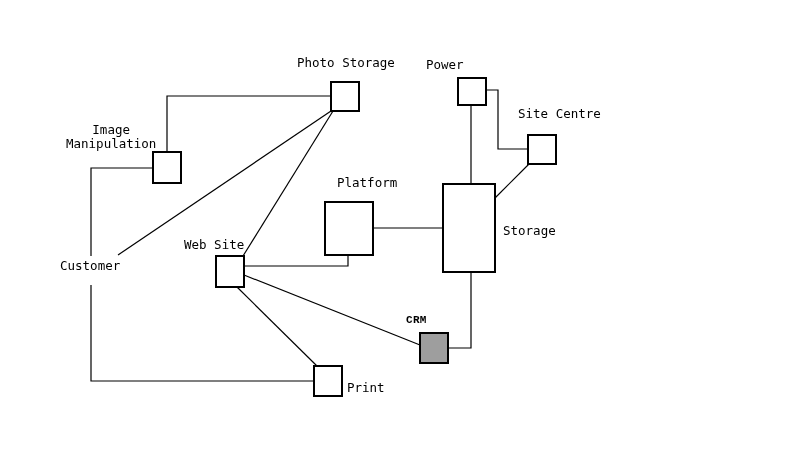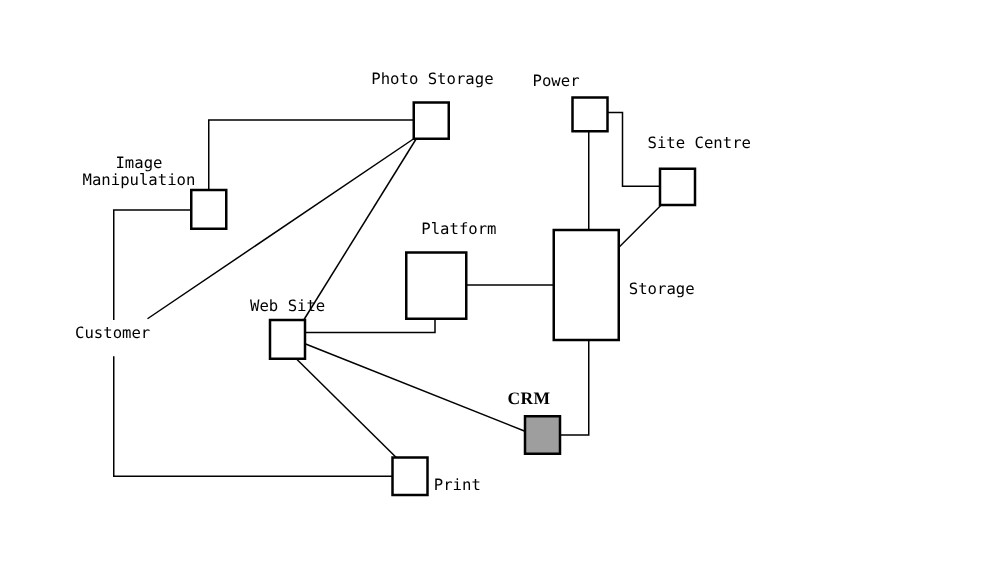--- a/index.html
+++ b/index.html
@@ -25,23 +25,23 @@
   .node-label {
     position: absolute;
     font-family: "DejaVu Sans Mono", "Liberation Mono", monospace;
     font-size: 12.5px;
     line-height: 14px;
     color: #000000;
     white-space: pre;
     letter-spacing: 0px;
   }
   .node-label.bold-sans {
-    font-family: Liberation Serif, serif;
+    font-family: Liberation Mono, monospace;
     font-weight: bold;
-    font-size: 14px;
+    font-size: 11px;
     letter-spacing: 0.3px;
   }
 </style>
 </head>
 <body>
 
 <div id="canvas">
 
   <svg id="diagram-svg" viewBox="0 0 800 450" xmlns="http://www.w3.org/2000/svg">
     <g id="edges-group">
@@ -70,21 +70,21 @@
         <rect x="420" y="333" width="28" height="30" fill="#9e9e9e" stroke="#000000" stroke-width="2"></rect>
         <rect x="314" y="366" width="28" height="30" fill="#ffffff" stroke="#000000" stroke-width="2"></rect>
       </g>
   </svg>
 
   <div id="labels-layer">
       <div class="node-label" style="left: 297px; top: 56px;">Photo Storage</div>
       <div class="node-label" style="left: 66px; top: 123px; text-align: center;">Image
 Manipulation</div>
       <div class="node-label" style="left: 60px; top: 259px;">Customer</div>
-      <div class="node-label" style="left: 200px; top: 238px;">Web Site</div>
+      <div class="node-label" style="left: 184px; top: 238px;">Web Site</div>
       <div class="node-label" style="left: 337px; top: 176px;">Platform</div>
       <div class="node-label" style="left: 503px; top: 224px;">Storage</div>
       <div class="node-label" style="left: 426px; top: 58px;">Power</div>
       <div class="node-label" style="left: 518px; top: 107px;">Site Centre</div>
       <div class="node-label bold-sans" style="left: 406px; top: 313px;">CRM</div>
       <div class="node-label" style="left: 347px; top: 381px;">Print</div>
     </div>
 
 </div>
 

